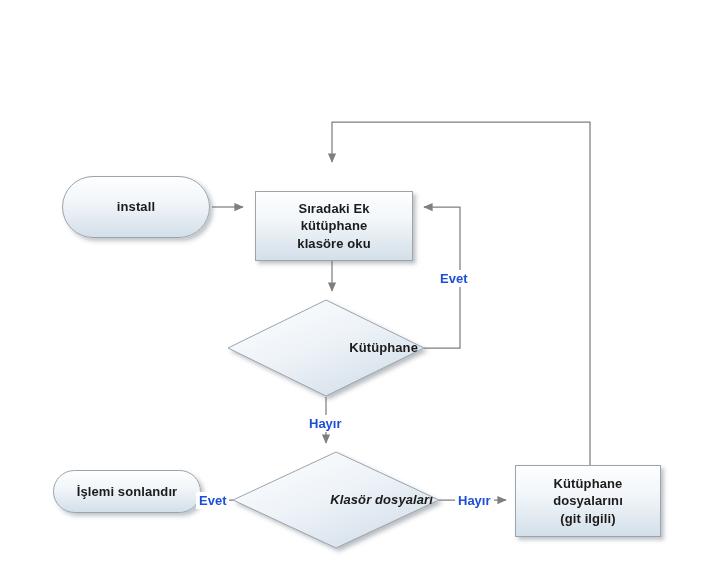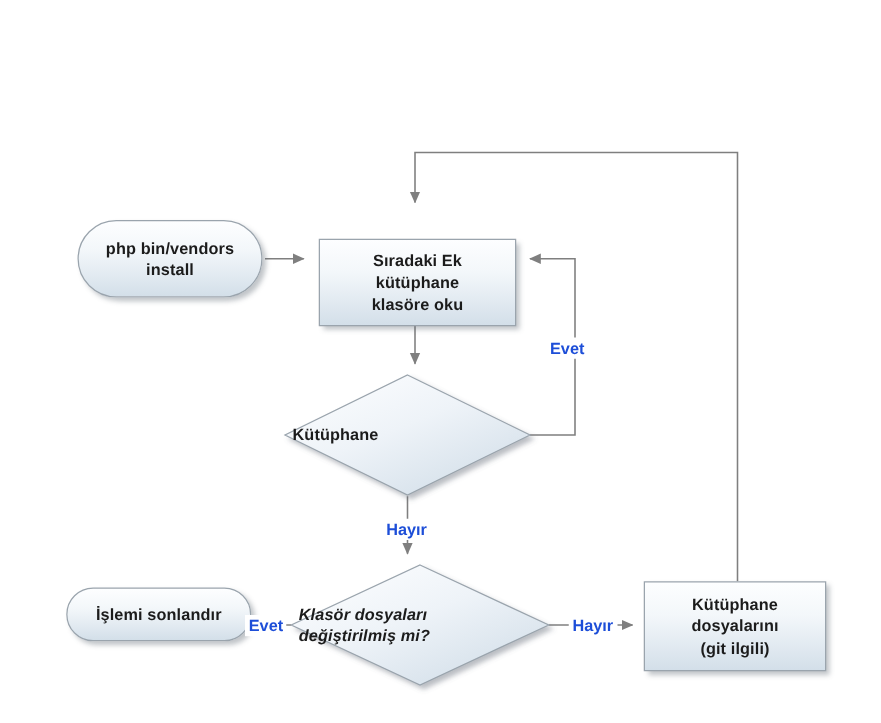--- a/index.html
+++ b/index.html
@@ -45,21 +45,21 @@
   }
   .decision {
     border: none;
     background: none;
     box-shadow: none;
   }
   .decision .dia-label {
     position: relative;
     z-index: 2;
     width: 100%;
-    text-align: left;
+    text-align: right;
   }
   .edge-label {
     position: absolute;
     font-family: "Liberation Sans", sans-serif;
     font-size: 13px;
     font-weight: bold;
     color: #1d4ed8;
     background: #ffffff;
     padding: 1px 3px;
     white-space: nowrap;
@@ -107,42 +107,40 @@
   </g>
 
   <g filter="url(#nodeShadow)">
     <polygon points="326,300 424,348 326,396 228,348" fill="url(#diaGrad)" stroke="#9aa4ad" stroke-width="1"></polygon>
     <polygon points="336,452 439,500 336,548 233,500" fill="url(#diaGrad)" stroke="#9aa4ad" stroke-width="1"></polygon>
   </g>
 </svg>
 
 <div class="node terminal" style="left:62px; top:176px; width:148px; height:62px;">
   <span>
-    <span>php bin/vendors</span>
     <span>install</span>
   </span>
 </div>
 
 <div class="node" style="left:255px; top:172px; width:158px; height:70px;margin-top:19px;">
   <span>
     <span>Sıradaki Ek kütüphane</span>
     <span>klasöre oku</span>
   </span>
 </div>
 
 <div class="node decision" style="left:228px; top:300px; width:196px; height:96px;">
   <div class="dia-label">
     <span>Kütüphane</span>
   </div>
 </div>
 
 <div class="node decision" style="left:233px; top:452px; width:206px; height:96px;font-style:italic;">
   <div class="dia-label">
     <span>Klasör dosyaları</span>
-    <span>değiştirilmiş mi?</span>
   </div>
 </div>
 
 <div class="node terminal" style="left:53px; top:470px; width:148px; height:43px;">
   <span>
     <span>İşlemi sonlandır</span>
   </span>
 </div>
 
 <div class="node" style="left:515px; top:465px; width:146px; height:72px;">

